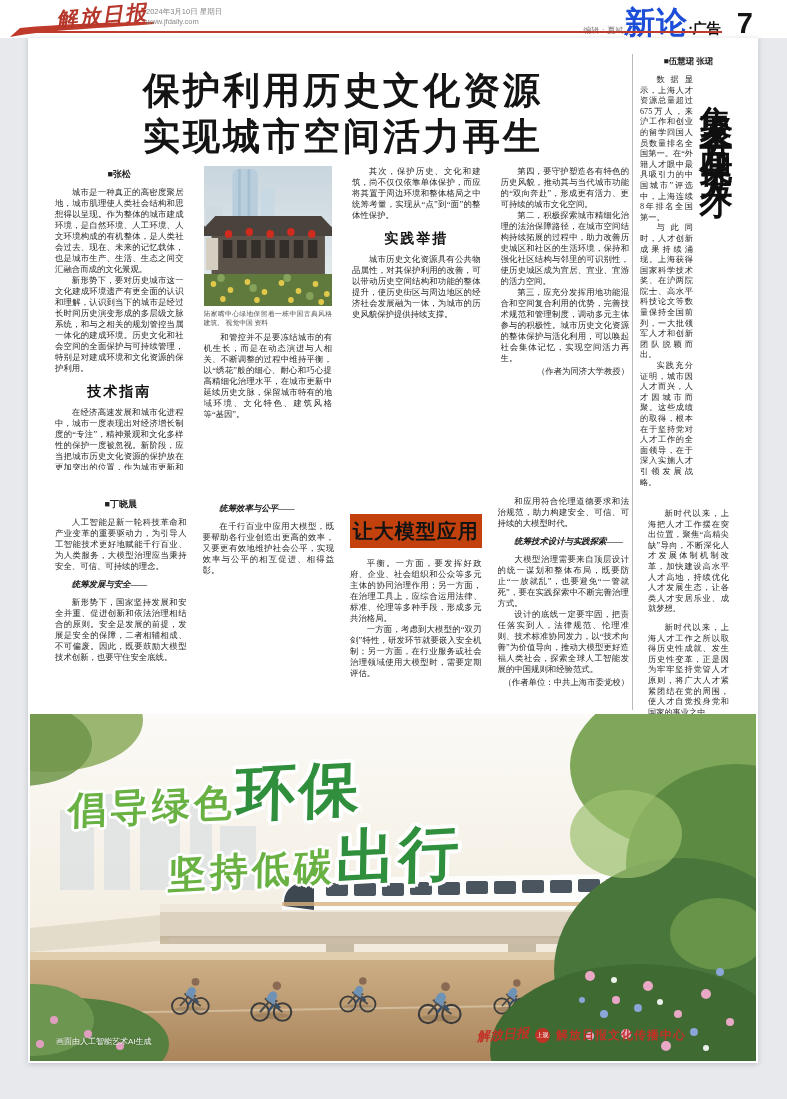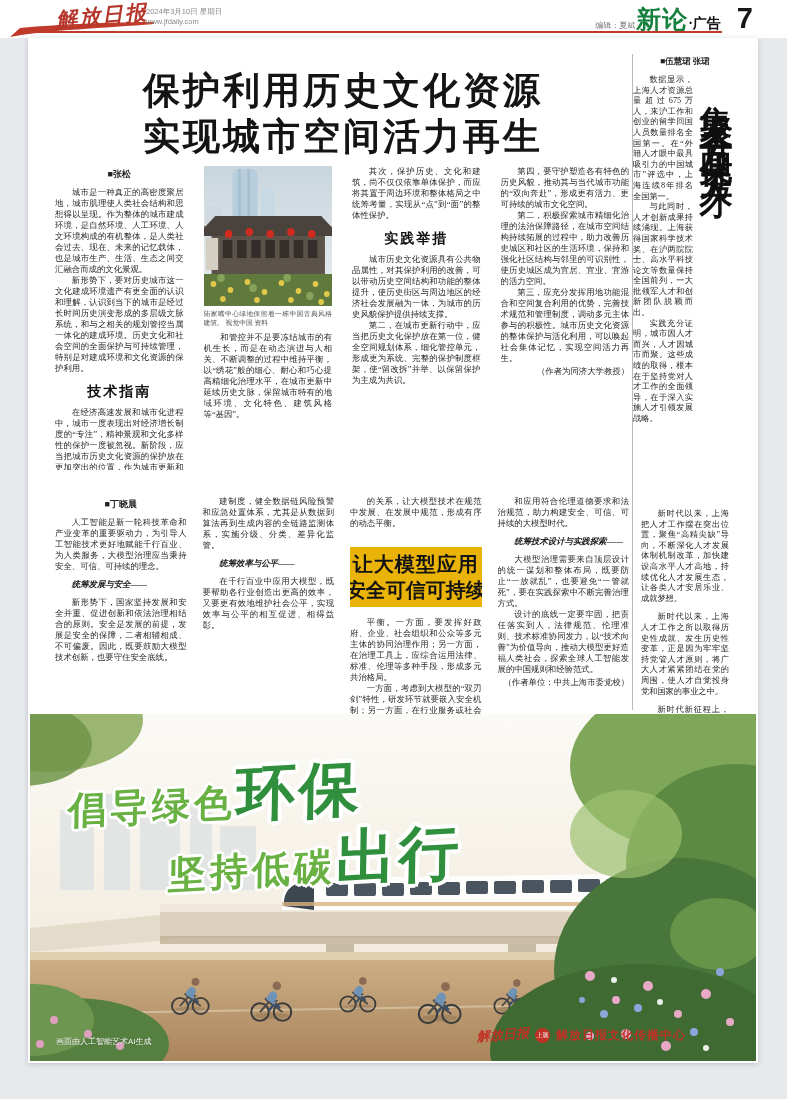--- a/index.html
+++ b/index.html
@@ -11,21 +11,21 @@
   }
   
   .header{position:absolute;top:0;left:0;width:787px;height:38px;background:#ffffff;}
   .masthead{position:absolute;left:56px;top:2px;font-size:21px;font-weight:bold;font-style:italic;
     color:#b5362b;letter-spacing:2px;transform:rotate(-5deg);font-family:"DejaVu Serif",serif;}
   .swoosh{position:absolute;left:6px;top:18px;}
   .hd-meta{position:absolute;left:146px;top:7px;font-size:7.5px;line-height:10px;color:#8a8a8a;
     font-family:"Liberation Sans",sans-serif;}
   .hd-right{position:absolute;right:34px;top:2px;display:flex;align-items:baseline;}
   .hd-editor{font-size:8px;color:#777;margin-right:1px;font-family:"Liberation Sans",sans-serif;}
-  .hd-section-main{font-size:25px;font-weight:900;color:#15803d;letter-spacing:1px;}
+  .hd-section-main{font-size:31px;font-weight:900;color:#1d4ed8;letter-spacing:1px;}
   .hd-section-sub{font-size:14px;font-weight:900;color:#101010;}
   .hd-page{font-size:29px;font-weight:bold;color:#161616;margin-left:16px;font-family:"Liberation Sans",sans-serif;}
   .red-rule{position:absolute;top:31px;left:34px;width:688px;height:2px;background:#bf3a2b;}
   
   .paper{position:absolute;top:38px;left:28px;width:730px;height:1025px;background:#ffffff;
     box-shadow:0 1px 5px rgba(60,70,90,.25);}
   
   .a1-title{position:absolute;left:30px;top:30px;width:570px;text-align:center;
     font-size:37px;line-height:46px;font-weight:900;color:#141414;letter-spacing:3px;}
   .a1-cols{position:absolute;left:27px;top:128px;width:574px;height:304px;display:flex;gap:20px;}
@@ -33,25 +33,25 @@
   .byline{text-align:center;font-size:9px;font-weight:bold;color:#222;margin:2px 0 6px;}
   .bodytext p{margin:0;font-size:8.4px;line-height:11px;color:#262626;text-align:justify;text-indent:2em;}
   .subhead{font-size:14px;font-weight:900;text-align:center;color:#111;margin:9px 0 6px;letter-spacing:2px;}
   .photo-wrap{width:100%;}
   .photo-wrap svg{display:block;width:100%;height:140px;}
   .caption{font-size:6.8px;line-height:9px;color:#555;margin:3px 0 5px;text-align:justify;}
   .author-note{display:block;text-align:right;font-size:8.4px;color:#262626;margin-top:2px;}
   
   .a2-cols{position:absolute;left:27px;top:458px;width:574px;height:242px;display:flex;gap:16px;}
   .a2-sub{font-size:8.4px;line-height:11px;font-weight:bold;font-style:italic;color:#222;margin:7px 0;text-indent:2em;}
-  .a2-inset{margin:18px -10px 10px;text-align:center;font-weight:900;color:#131313;position:relative;background:#eab308;padding:4px 0;}
+  .a2-inset{margin:18px -10px 10px;text-align:center;font-weight:900;color:#131313;position:relative;background:#c2410c;padding:4px 0;}
   .a2-inset .l1{font-size:20px;line-height:26px;display:block;letter-spacing:1px;}
   .a2-inset .l2{font-size:20px;line-height:26px;display:block;}
   
-  .art3{position:absolute;left:604px;top:16px;width:105px;height:656px;border-left:1px solid #b9b9b9;box-sizing:border-box;}
+  .art3{position:absolute;left:604px;top:16px;width:105px;height:656px;border-left:1px solid #b9b9b9;padding-left:7px;box-sizing:border-box;}
   .art3 .byline{margin:2px 0 7px;font-size:8.5px;}
   .art3-top{display:flex;}
   .art3-text{width:74px;}
   .art3-text p{margin:0;font-size:8.2px;line-height:10.6px;color:#262626;text-align:justify;text-indent:2em;}
   .art3-title{width:42px;writing-mode:vertical-rl;text-orientation:upright;
     font-size:33px;font-weight:900;color:#0f0f0f;line-height:42px;letter-spacing:10px;
     margin:4px 0 0 2px;height:420px;}
   .art3-bottom{margin-top:10px;}
   .art3-bottom p{margin:8px;font-size:8.2px;line-height:10.6px;color:#262626;text-align:justify;text-indent:2em;}
   
@@ -167,47 +167,43 @@
           </g>
         </svg>
       </div>
       <div class="caption">陆家嘴中心绿地保留着一栋中国古典风格建筑。 视觉中国 资料</div>
       <p>和管控并不是要冻结城市的有机生长，而是在动态演进与人相关、不断调整的过程中维持平衡，以“绣花”般的细心、耐心和巧心提高精细化治理水平，在城市更新中延续历史文脉，保留城市特有的地域环境、文化特色、建筑风格等“基因”。</p>
     </div>
     <div class="col bodytext">
       <p>其次，保护历史、文化和建筑，尚不仅仅依靠单体保护，而应将其置于周边环境和整体格局之中统筹考量，实现从“点”到“面”的整体性保护。</p>
       <div class="subhead">实践举措</div>
       <p>城市历史文化资源具有公共物品属性，对其保护利用的改善，可以带动历史空间结构和功能的整体提升，使历史街区与周边地区的经济社会发展融为一体，为城市的历史风貌保护提供持续支撑。</p>
-      <p>第二，在城市更新行动中，应当把历史文化保护放在第一位，健全空间规划体系，细化管控单元，形成更为系统、完整的保护制度框架，使“留改拆”并举、以保留保护为主成为共识。</p>
     </div>
     <div class="col bodytext">
       <p>第四，要守护塑造各有特色的历史风貌，推动其与当代城市功能的“双向奔赴”，形成更有活力、更可持续的城市文化空间。</p>
       <p>第二，积极探索城市精细化治理的法治保障路径，在城市空间结构持续拓展的过程中，助力改善历史城区和社区的生活环境，保持和强化社区结构与邻里的可识别性，使历史城区成为宜居、宜业、宜游的活力空间。</p>
       <p>第三，应充分发挥用地功能混合和空间复合利用的优势，完善技术规范和管理制度，调动多元主体参与的积极性。城市历史文化资源的整体保护与活化利用，可以唤起社会集体记忆，实现空间活力再生。</p>
       <span class="author-note">（作者为同济大学教授）</span>
     </div>
   </div>
 
   <div class="a2-cols">
     <div class="col bodytext">
       <div class="byline">■丁晓晨</div>
       <p>人工智能是新一轮科技革命和产业变革的重要驱动力，为引导人工智能技术更好地赋能千行百业、为人类服务，大模型治理应当秉持安全、可信、可持续的理念。</p>
       <div class="a2-sub">统筹发展与安全——</div>
       <p>新形势下，国家坚持发展和安全并重、促进创新和依法治理相结合的原则。安全是发展的前提，发展是安全的保障，二者相辅相成、不可偏废。因此，既要鼓励大模型技术创新，也要守住安全底线。</p>
     </div>
     <div class="col bodytext">
-      <p>建制度，健全数据链风险预警和应急处置体系，尤其是从数据到算法再到生成内容的全链路监测体系，实施分级、分类、差异化监管。</p>
       <div class="a2-sub">统筹效率与公平——</div>
       <p>在千行百业中应用大模型，既要帮助各行业创造出更高的效率，又要更有效地维护社会公平，实现效率与公平的相互促进、相得益彰。</p>
     </div>
     <div class="col bodytext">
-      <p>的关系，让大模型技术在规范中发展、在发展中规范，形成有序的动态平衡。</p>
       <div class="a2-inset">
         <span class="l1">让大模型应用</span>
-        <span class="l2">安全可信可持续</span>
       </div>
       <p>平衡。一方面，要发挥好政府、企业、社会组织和公众等多元主体的协同治理作用；另一方面，在治理工具上，应综合运用法律、标准、伦理等多种手段，形成多元共治格局。</p>
       <p>一方面，考虑到大模型的“双刃剑”特性，研发环节就要嵌入安全机制；另一方面，在行业服务或社会治理领域使用大模型时，需要定期评估。</p>
     </div>
     <div class="col bodytext">
       <p>和应用符合伦理道德要求和法治规范，助力构建安全、可信、可持续的大模型时代。</p>
       <div class="a2-sub">统筹技术设计与实践探索——</div>
       <p>大模型治理需要来自顶层设计的统一谋划和整体布局，既要防止“一放就乱”，也要避免“一管就死”，要在实践探索中不断完善治理方式。</p>
       <p>设计的底线一定要牢固，把责任落实到人，法律规范、伦理准则、技术标准协同发力，以“技术向善”为价值导向，推动大模型更好造福人类社会，探索全球人工智能发展的中国规则和经验范式。</p>
       <span class="author-note">（作者单位：中共上海市委党校）</span>

